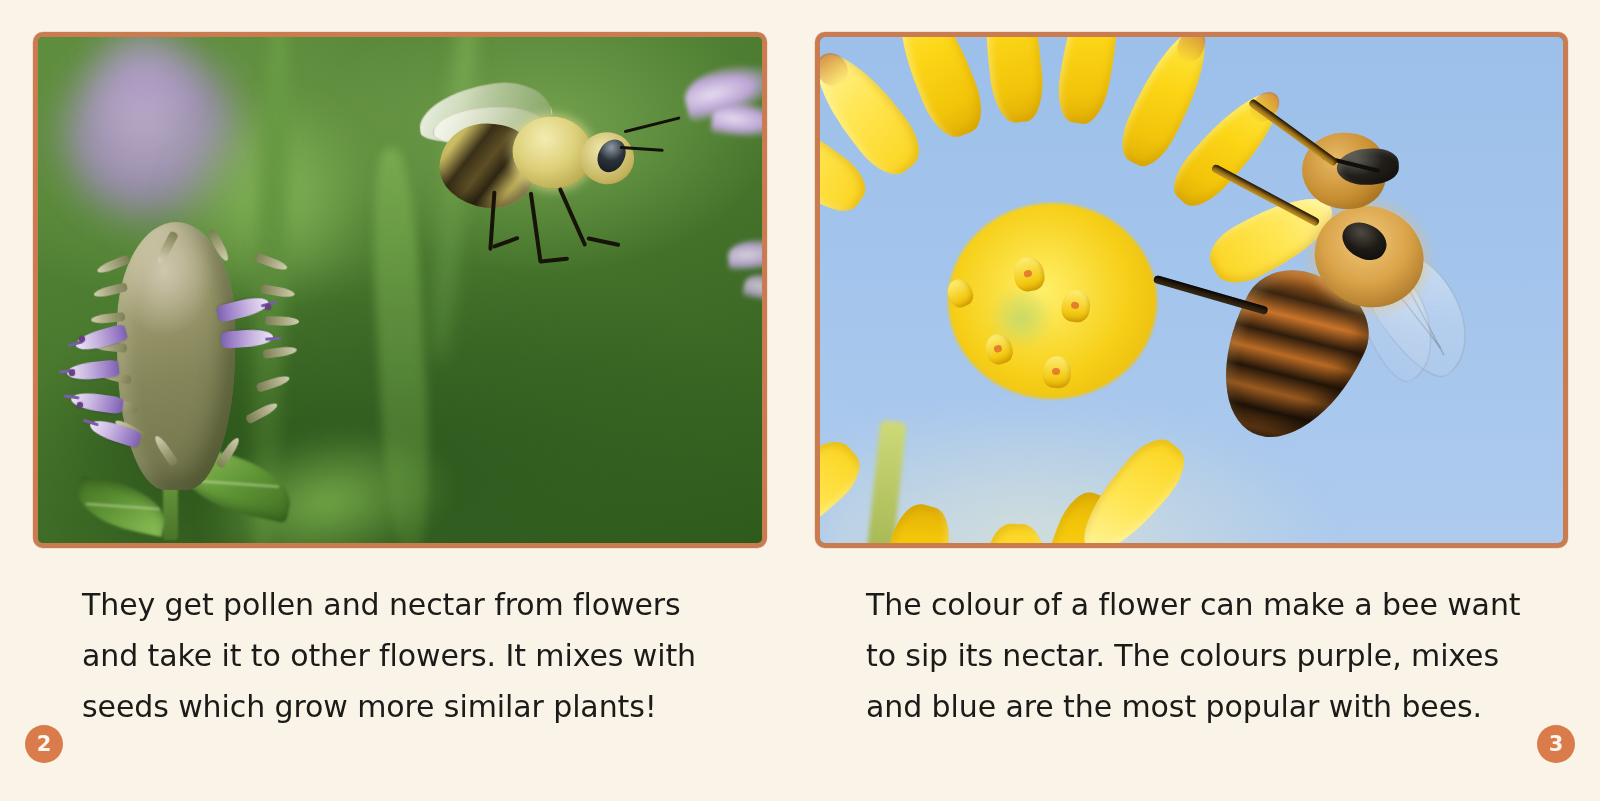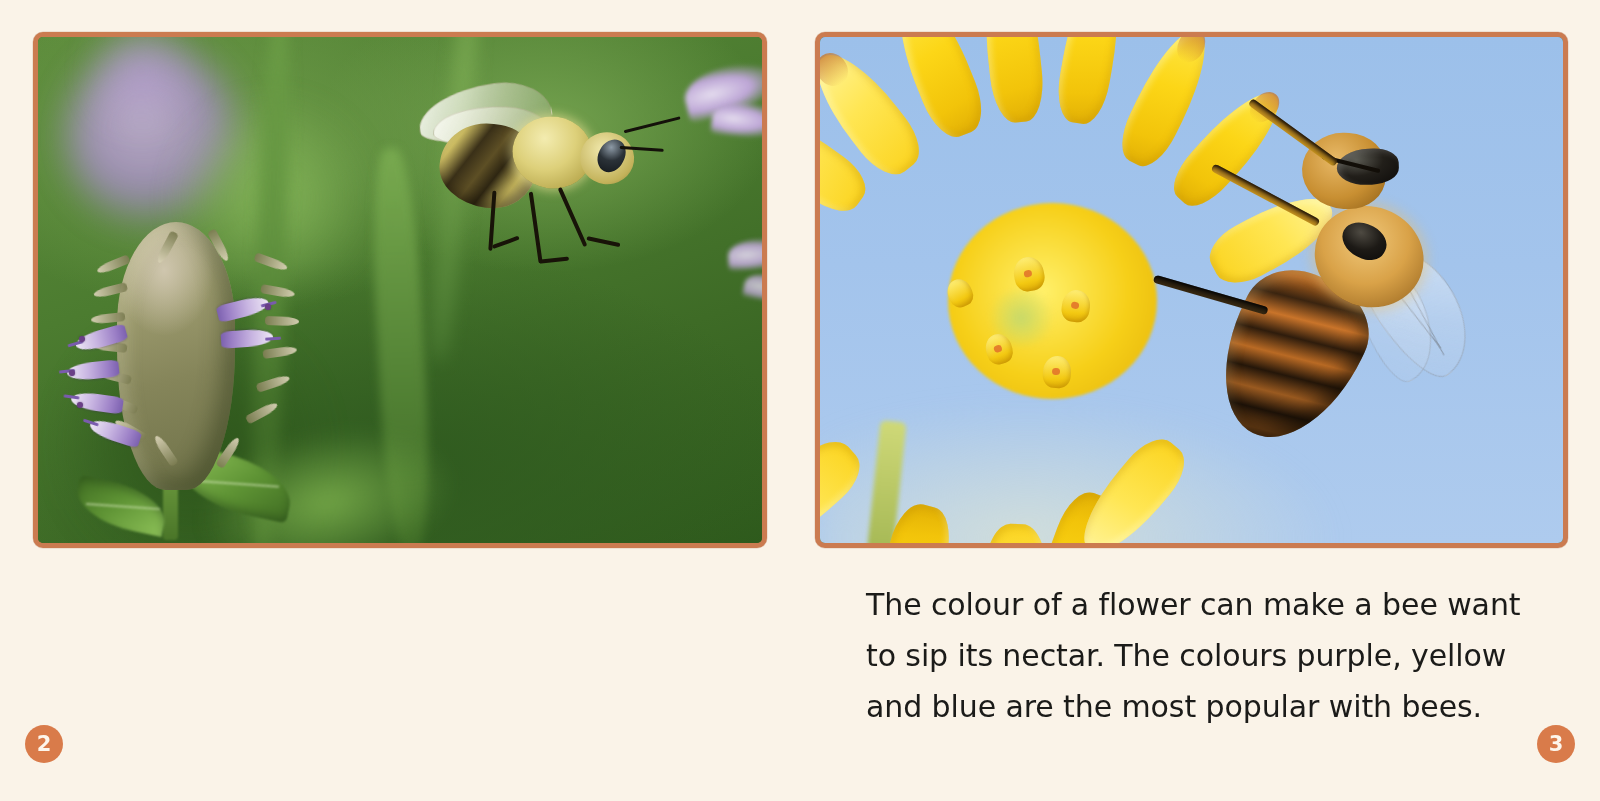--- a/index.html
+++ b/index.html
@@ -545,20 +545,21 @@
           <div class="bb-leg bb-l1"></div>
           <div class="bb-leg bb-l2"></div>
           <div class="bb-leg bb-l3"></div>
           <div class="bb-leg bb-l1b"></div>
           <div class="bb-leg bb-l2b"></div>
           <div class="bb-leg bb-l3b"></div>
         </div>
       </div>
     </div>
 
+    <div class="caption">They get pollen and nectar from flowers and take it to other flowers. It mixes with seeds which grow more similar plants!</div>
 
     <div class="page-number">2</div>
   </div>
 
   <div class="page page-right">
 
     <div class="photo-frame">
       <div class="photo-inner">
         <div class="scene-sky"></div>
         <div class="sky-soft"></div>
@@ -610,18 +611,18 @@
           <div class="hb-eye"></div>
           <div class="hb-eye2"></div>
           <div class="hb-antenna hb-an1"></div>
           <div class="hb-leg pollen hb-lg1"></div>
           <div class="hb-leg pollen hb-lg2"></div>
           <div class="hb-leg hb-lg3"></div>
         </div>
       </div>
     </div>
 
-    <div class="caption">The colour of a flower can make a bee want to sip its nectar. The colours purple, yellow and blue are the most popular with bees.</div>
+    <div class="caption">The colour of a flower can make a bee want to sip its nectar. The colours purple, mixes and blue are the most popular with bees.</div>
 
     <div class="page-number">3</div>
   </div>
 
 </div>
 
 </body></html>

